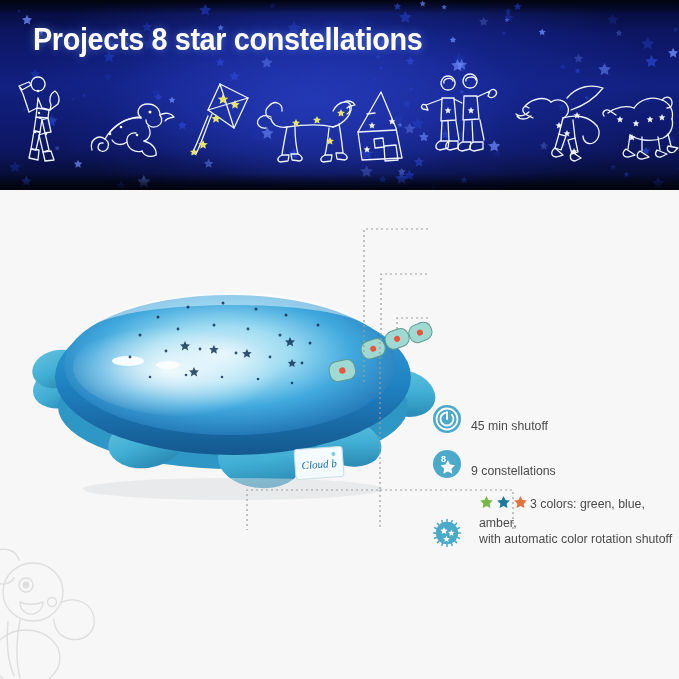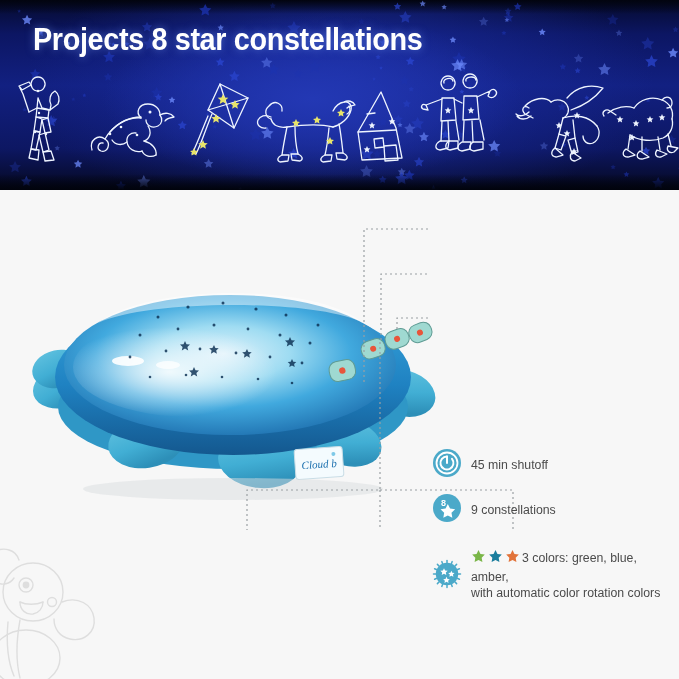--- a/index.html
+++ b/index.html
@@ -51,31 +51,31 @@
   .watermark svg{display:block;}
 
   
   .product{position:absolute;left:18px;top:75px;width:430px;height:245px;}
   .product svg{display:block;overflow:visible;}
 
   
   .leaders{position:absolute;left:0;top:0;width:679px;height:489px;pointer-events:none;}
 
   
-  .callout{position:absolute;display:flex;align-items:center;margin-top:44px;}
+  .callout{position:absolute;display:flex;align-items:flex-end;}
   .co-icon{width:30px;height:30px;flex:0 0 30px;margin-right:9px;}
   .co-icon svg{display:block;}
   .co-text{
     font-size:12.3px;color:#4b4b4b;line-height:16.5px;
     font-family:"Liberation Sans", sans-serif;
     padding-top:5px;
   }
   #callout-shutoff{left:432px;top:214px;}
   #callout-constellations{left:432px;top:259px;}
-  #callout-colors{left:432px;top:313px;width:244px;}
+  #callout-colors{left:432px;top:303px;width:244px;gap:8px;}
   #callout-colors .co-text{padding-top:2px;}
   .star-inline{display:inline-block;vertical-align:-2px;margin-right:2px;}
 </style>
 </head>
 <body>
 
 <div id="root">
 
   <div class="hero">
     <div class="hero-top-fade"></div>
@@ -1054,18 +1054,18 @@
             </svg>
         </span><span class="star-inline">
           <svg width="15" height="15" viewBox="0 0 24 24">
               <path d="M12 1.6 l3.1 6.3 l7 1 l-5.05 4.9 l1.2 6.95 l-6.25 -3.3 l-6.25 3.3 l1.2 -6.95 l-5.05 -4.9 l7 -1z" fill="#1a7d9d"></path>
             </svg>
         </span><span class="star-inline">
           <svg width="15" height="15" viewBox="0 0 24 24">
               <path d="M12 1.6 l3.1 6.3 l7 1 l-5.05 4.9 l1.2 6.95 l-6.25 -3.3 l-6.25 3.3 l1.2 -6.95 l-5.05 -4.9 l7 -1z" fill="#e2733a"></path>
             </svg>
         </span><span>3 colors: green, blue, amber,</span><br>
-        <span>with automatic color rotation colors</span>
+        <span>with automatic color rotation shutoff</span>
       </span>
     </div>
 
   </div>
 </div>
 
 </body></html>

